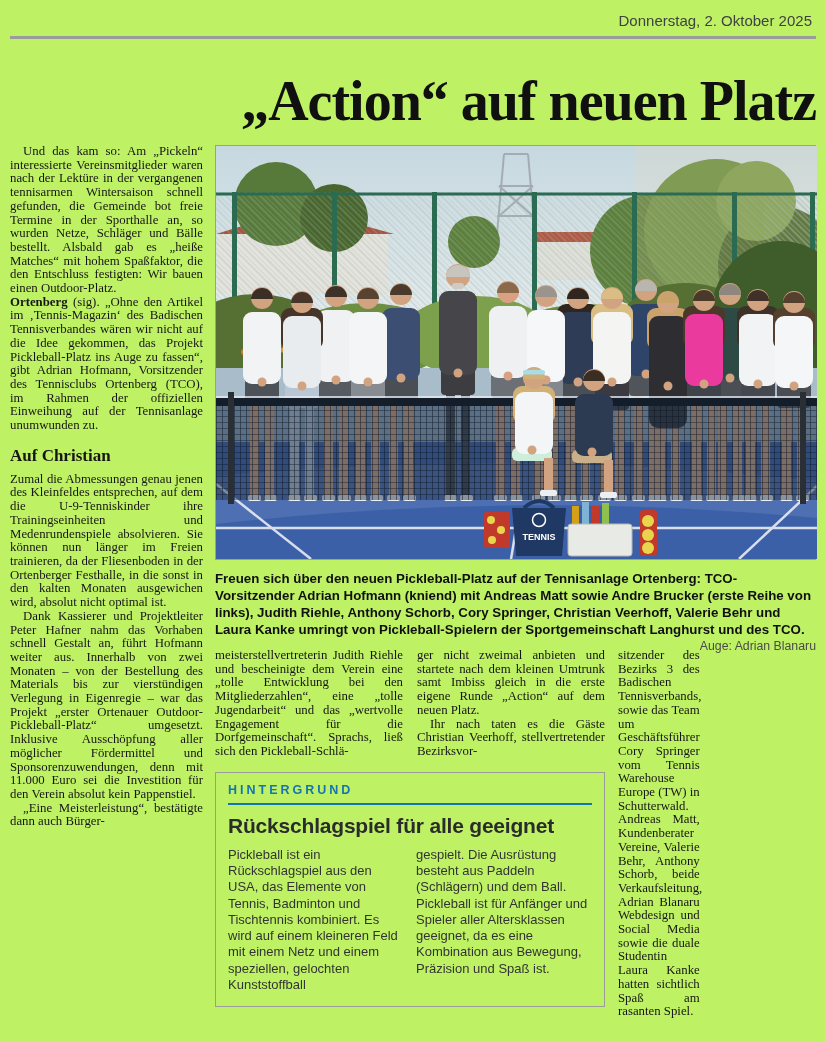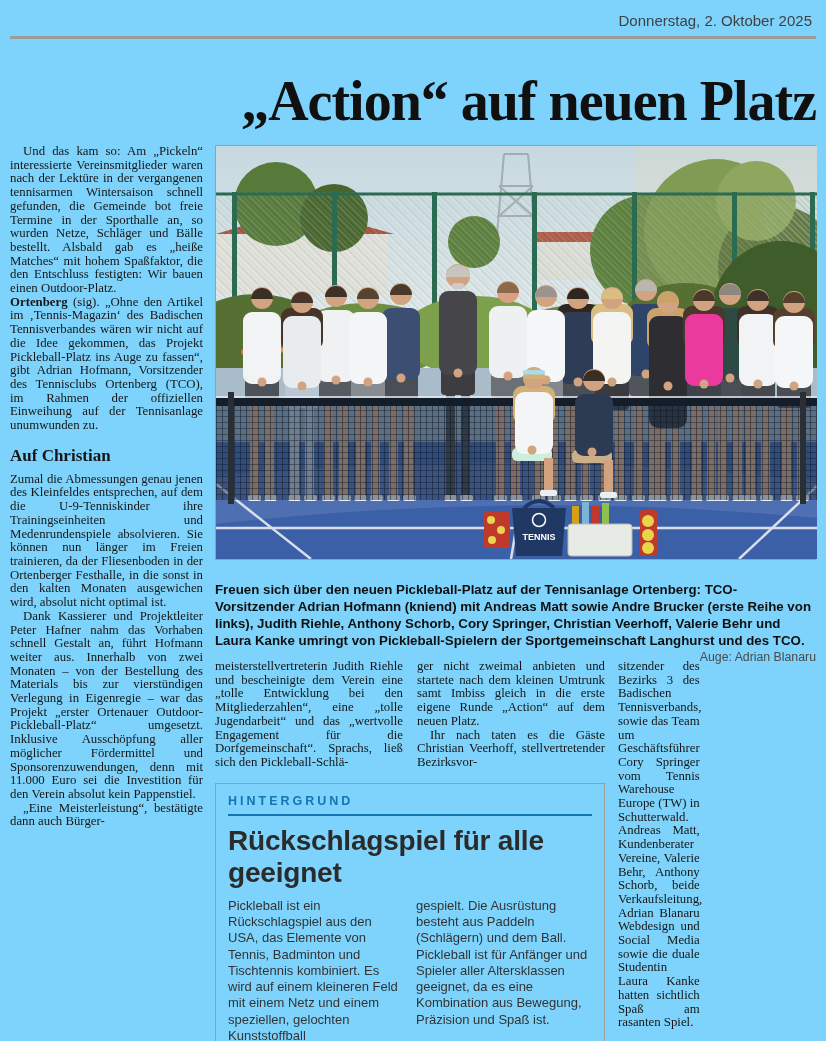--- a/index.html
+++ b/index.html
@@ -1,19 +1,19 @@
 <!DOCTYPE html>
 <html lang="de"><head>
 <meta charset="utf-8">
 <style>
   html,body{margin:0;padding:0;background:#ffffff;}
   .page{
     width:826px;height:1041px;box-sizing:border-box;
     padding:12px 10px 0 10px;overflow:hidden;
-    font-family:"Liberation Serif", serif;color:#161616;background:#7dd3fc;
+    font-family:"Liberation Serif", serif;color:#161616;background:#bef264;
   }
   
   .date-line{ text-align:right;font-family:"Liberation Sans",sans-serif;
     font-size:15px;color:#414141;padding-right:4px;}
   .top-rule{border-top:3px solid #9b9b9b;margin-top:7px;}
   
   h1.headline{margin:30px 0 12px;text-align:right;font-weight:bold;
     font-size:56px;letter-spacing:-1px;color:#101010;font-family:"Liberation Serif",serif;}
   .subheadline{width:680px;margin:0 auto 18px;text-align:center;font-style:italic;
     font-size:19px;line-height:1.32;color:#141414;}
@@ -22,35 +22,35 @@
   .col1{width:193px;flex:none;}
   .main{flex:1;min-width:0;}
   p.bp{margin:0;font-size:12.8px;line-height:13.7px;text-align:justify;
        hyphens:auto;-webkit-hyphens:auto;}
   p.ind{text-indent:13px;}
   p.bp b{font-weight:bold;}
   h3.crosshead{font-size:17px;margin:13px 0 7px;font-weight:bold;}
   
   figure{margin:0;}
   .photo-frame{border:1px solid #9e9e9e;line-height:0;background:#dfe6ea;}
-  figcaption{margin-top:21px;font-family:"Liberation Sans",sans-serif;
+  figcaption{margin-top:10px;font-family:"Liberation Sans",sans-serif;
     font-weight:bold;font-size:13.3px;line-height:17px;color:#101010;}
   .credit{float:right;font-weight:normal;font-size:12.3px;color:#4a4a4a;}
   
   .below{display:flex;gap:13px;margin-top:11px;}
   .mid{width:390px;flex:none;}
   .midcols{display:flex;gap:14px;}
   .midcols .c{width:188px;}
   .col4{flex:1;min-width:0;}
   
   .infobox{border:1px solid #9c9c9c;margin-top:13px;padding:10px 12px 13px;
     font-family:"Liberation Sans",sans-serif;}
   .kicker{font-size:12.5px;font-weight:bold;letter-spacing:3px;color:#1474b4;}
   .box-rule{border-top:2px solid #1474b4;margin:6px 0 9px;}
-  .infobox h2{margin:0 0 9px;font-size:28px;letter-spacing:-0.2px;color:#2b2b2b;
+  .infobox h2{margin:0 0 9px;font-size:21px;letter-spacing:-0.2px;color:#2b2b2b;
     font-family:"Liberation Sans",sans-serif;}
   .boxcols{display:flex;gap:12px;}
   .boxcols p{margin:0;font-size:13px;line-height:16.3px;color:#333;flex:1;}
 </style>
 </head>
 <body>
 
 <div class="page">
 
   <div class="date-line">Donnerstag, 2. Oktober 2025</div>

